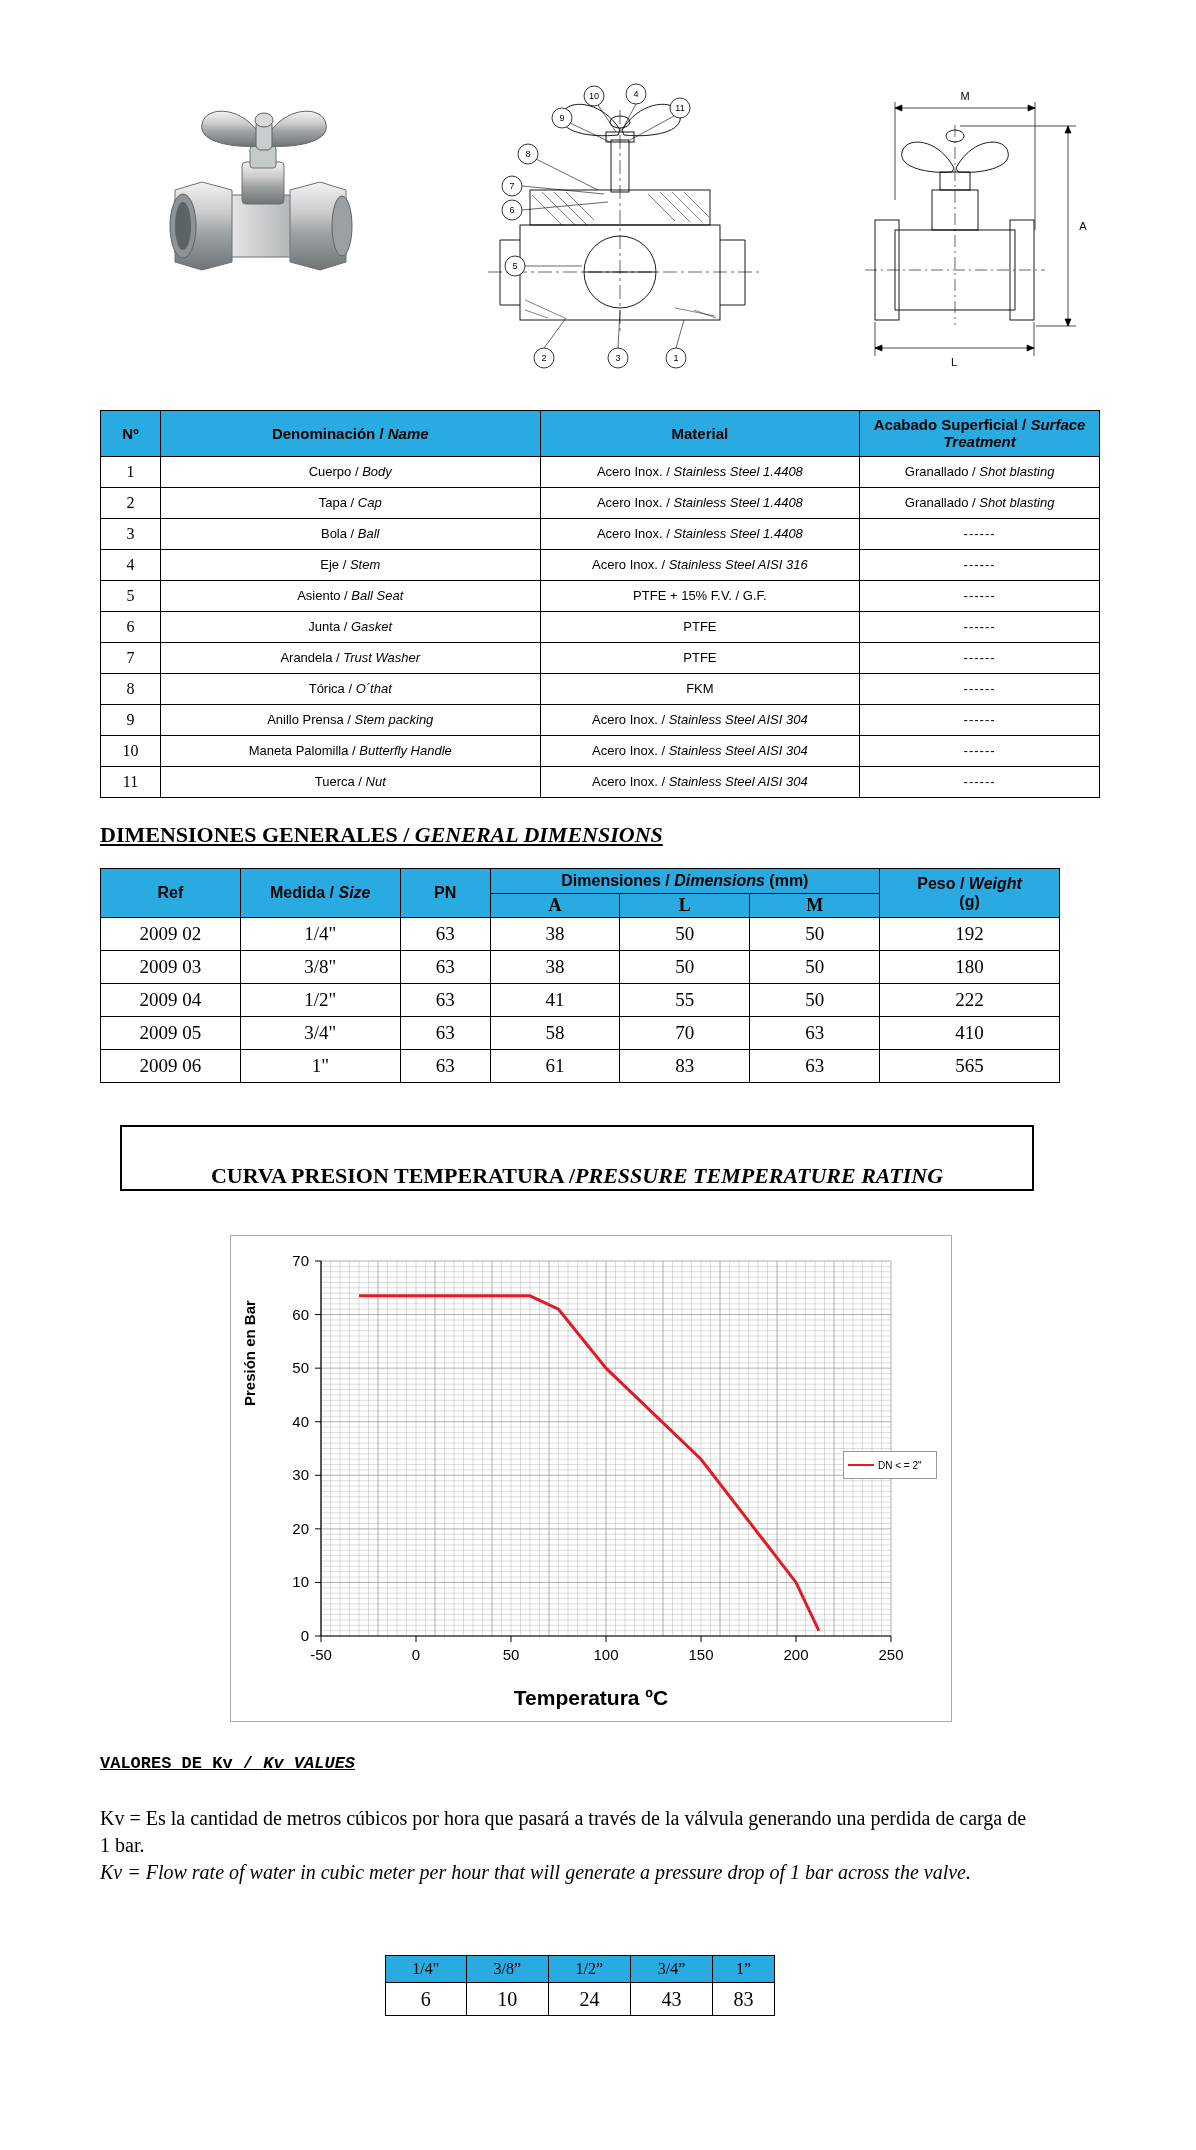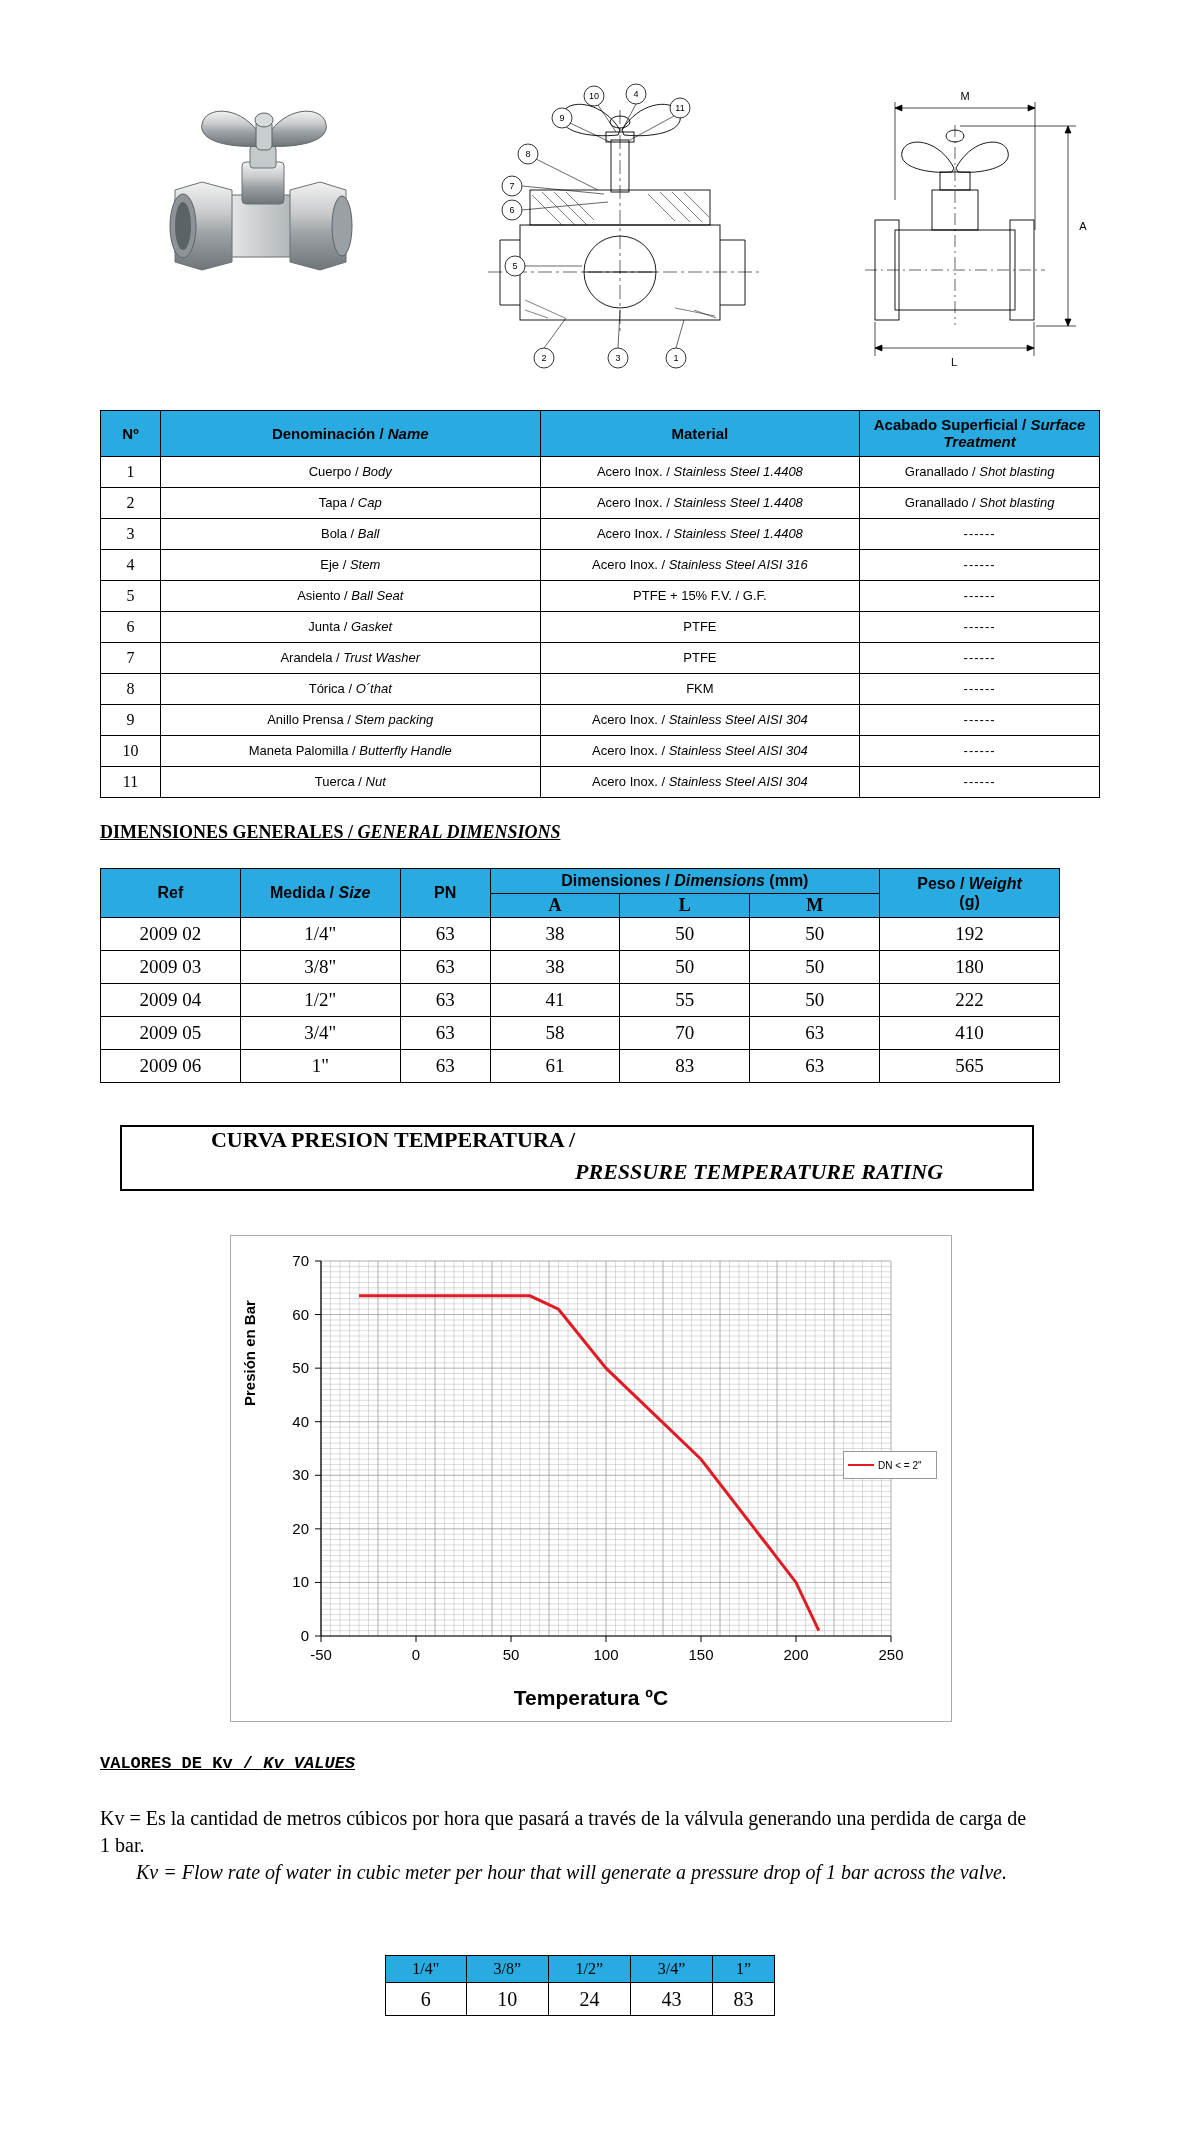--- a/index.html
+++ b/index.html
@@ -33,35 +33,35 @@
   #parts-table{left:100px;top:410px;width:1000px;font-size:13px;}
   #parts-table th{font-size:15px;padding:5px 2px;line-height:1.15;}
   #parts-table td{height:28px;padding:1px 3px;}
   #parts-table td.num{font-size:16px;font-family:"Liberation Serif",serif;}
   #parts-table td.dash{font-size:13px;letter-spacing:1px;}
   .it{font-style:italic;}
 
   
   .heading{
     position:absolute;font-family:"Liberation Serif",serif;
-    font-weight:bold;font-size:18px;text-decoration:underline;
+    font-weight:bold;font-size:22px;text-decoration:underline;
   }
   #dim-heading{left:100px;top:822px;}
 
   
   #dim-table{left:100px;top:868px;width:960px;font-size:17px;}
   #dim-table th{background:#29ABE2;font-weight:bold;}
   #dim-table .h1{font-size:16px;padding:3px;}
   #dim-table .sub{font-size:18px;font-family:"Liberation Serif",serif;font-weight:bold;}
   #dim-table td{height:30px;font-size:19px;font-family:"Liberation Serif",serif;margin-left:25px;}
 
   
   #pt-box{
     position:absolute;left:120px;top:1125px;width:910px;height:62px;
-    border:2px solid #000;display:flex;align-items:flex-start;justify-content:center;
+    border:2px solid #000;display:flex;align-items:flex-end;justify-content:center;
     font-family:"Liberation Serif",serif;font-weight:bold;font-size:22px;
   }
   #pt-box .it{font-style:italic;margin-top:32px;}
 
   
   #chart-box{position:absolute;left:230px;top:1235px;width:720px;height:485px;border:1px solid #aaa;background:#fff;}
   .chart-ylabel{
     position:absolute;left:10px;top:170px;
     transform:rotate(-90deg);transform-origin:left top;
     font-family:"Liberation Sans",sans-serif;font-weight:bold;font-size:15px;
@@ -77,21 +77,21 @@
     font-family:"Liberation Sans",sans-serif;font-size:10px;background:#fff;
   }
   .legend-line{width:26px;height:0;border-top:2px solid #e01b24;margin-left:4px;}
 
   
   #kv-heading{left:100px;top:1754px;font-size:17px;font-family:Liberation Mono, monospace;}
   #kv-text{
     position:absolute;left:100px;top:1805px;width:940px;
     font-family:"Liberation Serif",serif;font-size:20px;line-height:1.35;
   }
-  #kv-text .en{font-style:italic;margin-left:36px;}
+  #kv-text .en{font-style:italic;}
 
   #kv-table{left:385px;top:1955px;width:390px;font-size:16px;}
   #kv-table th{background:#29ABE2;font-weight:normal;font-family:"Liberation Serif",serif;font-size:16px;height:24px;}
   #kv-table td{height:30px;font-family:"Liberation Serif",serif;font-size:20px;}
 </style>
 </head>
 <body>
 
 <div class="page">
 

